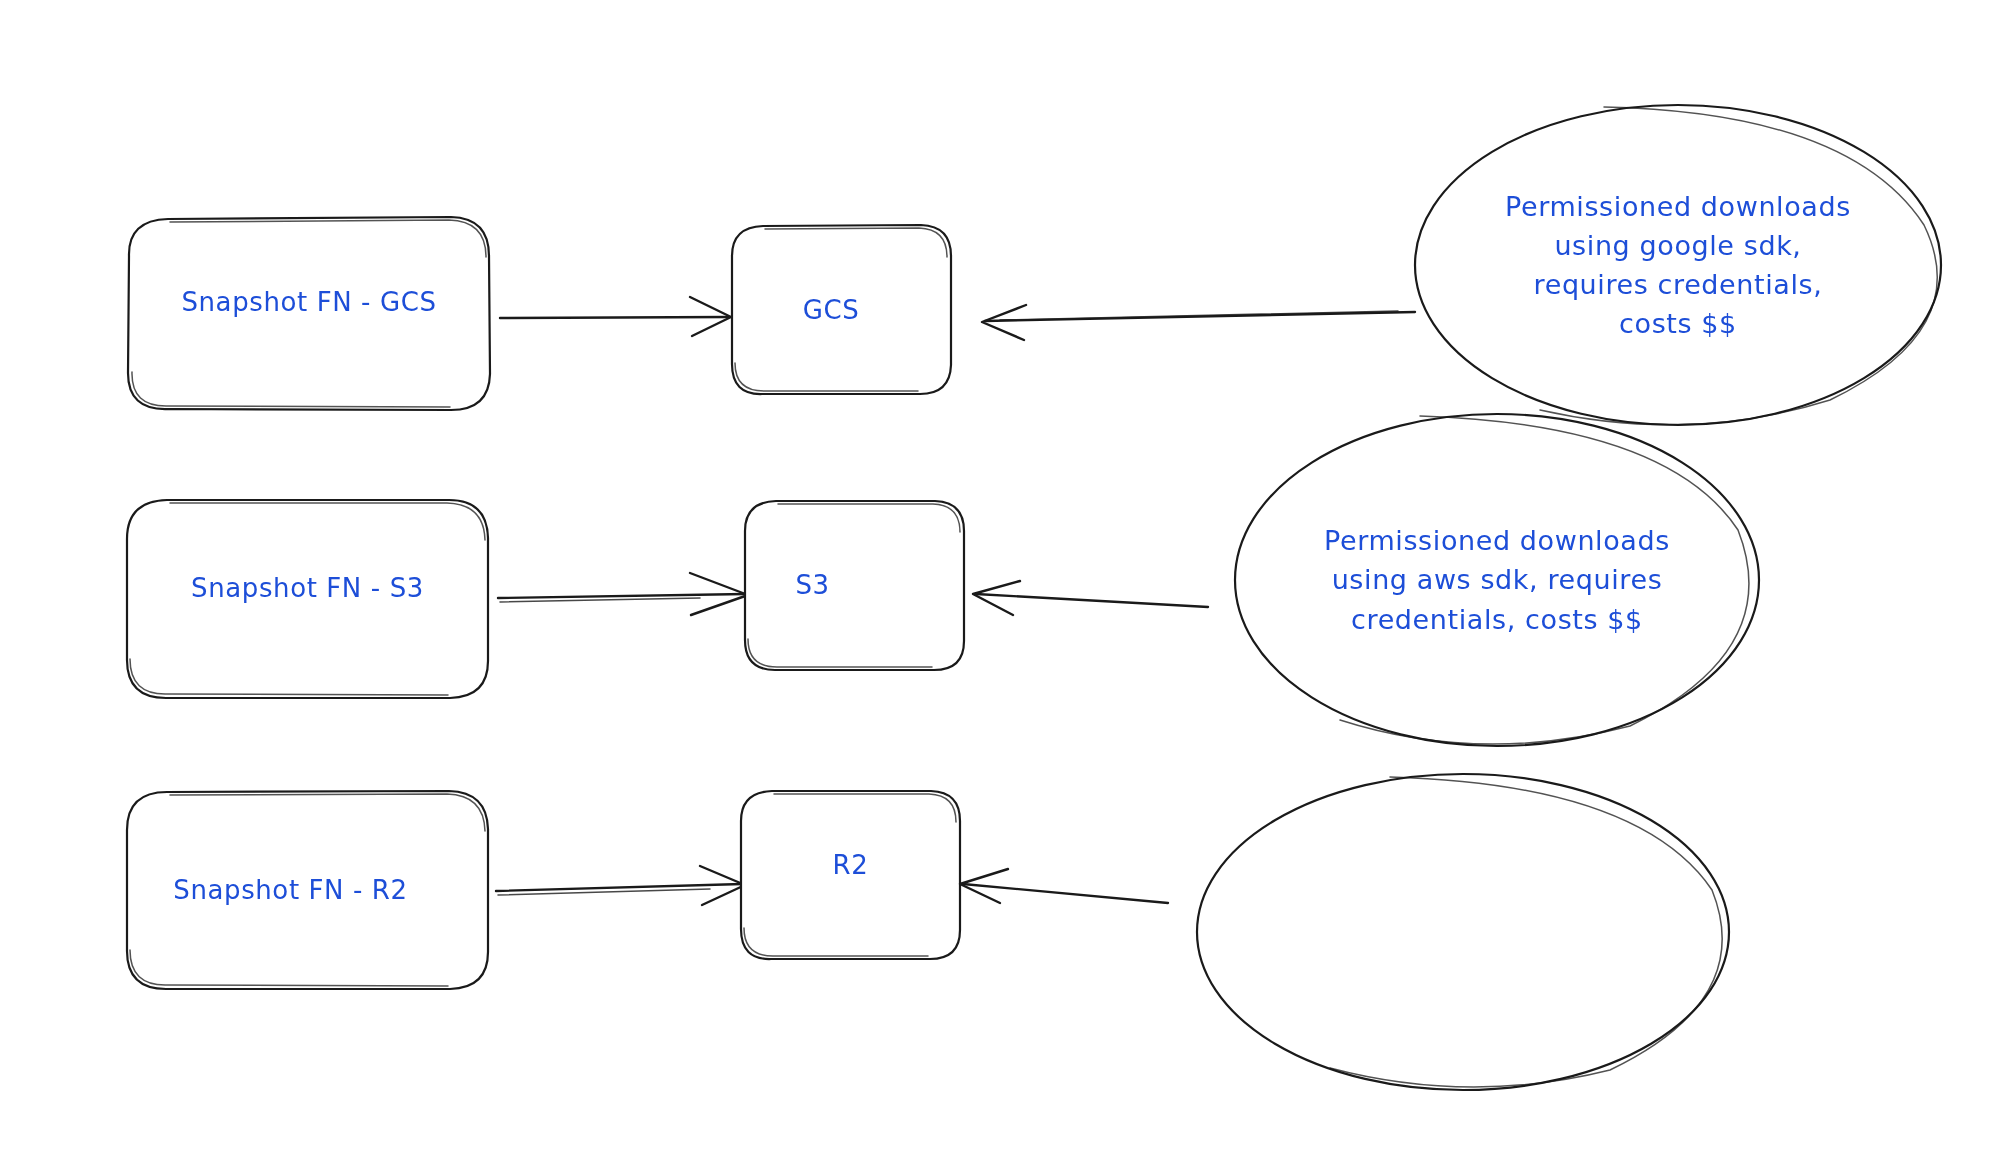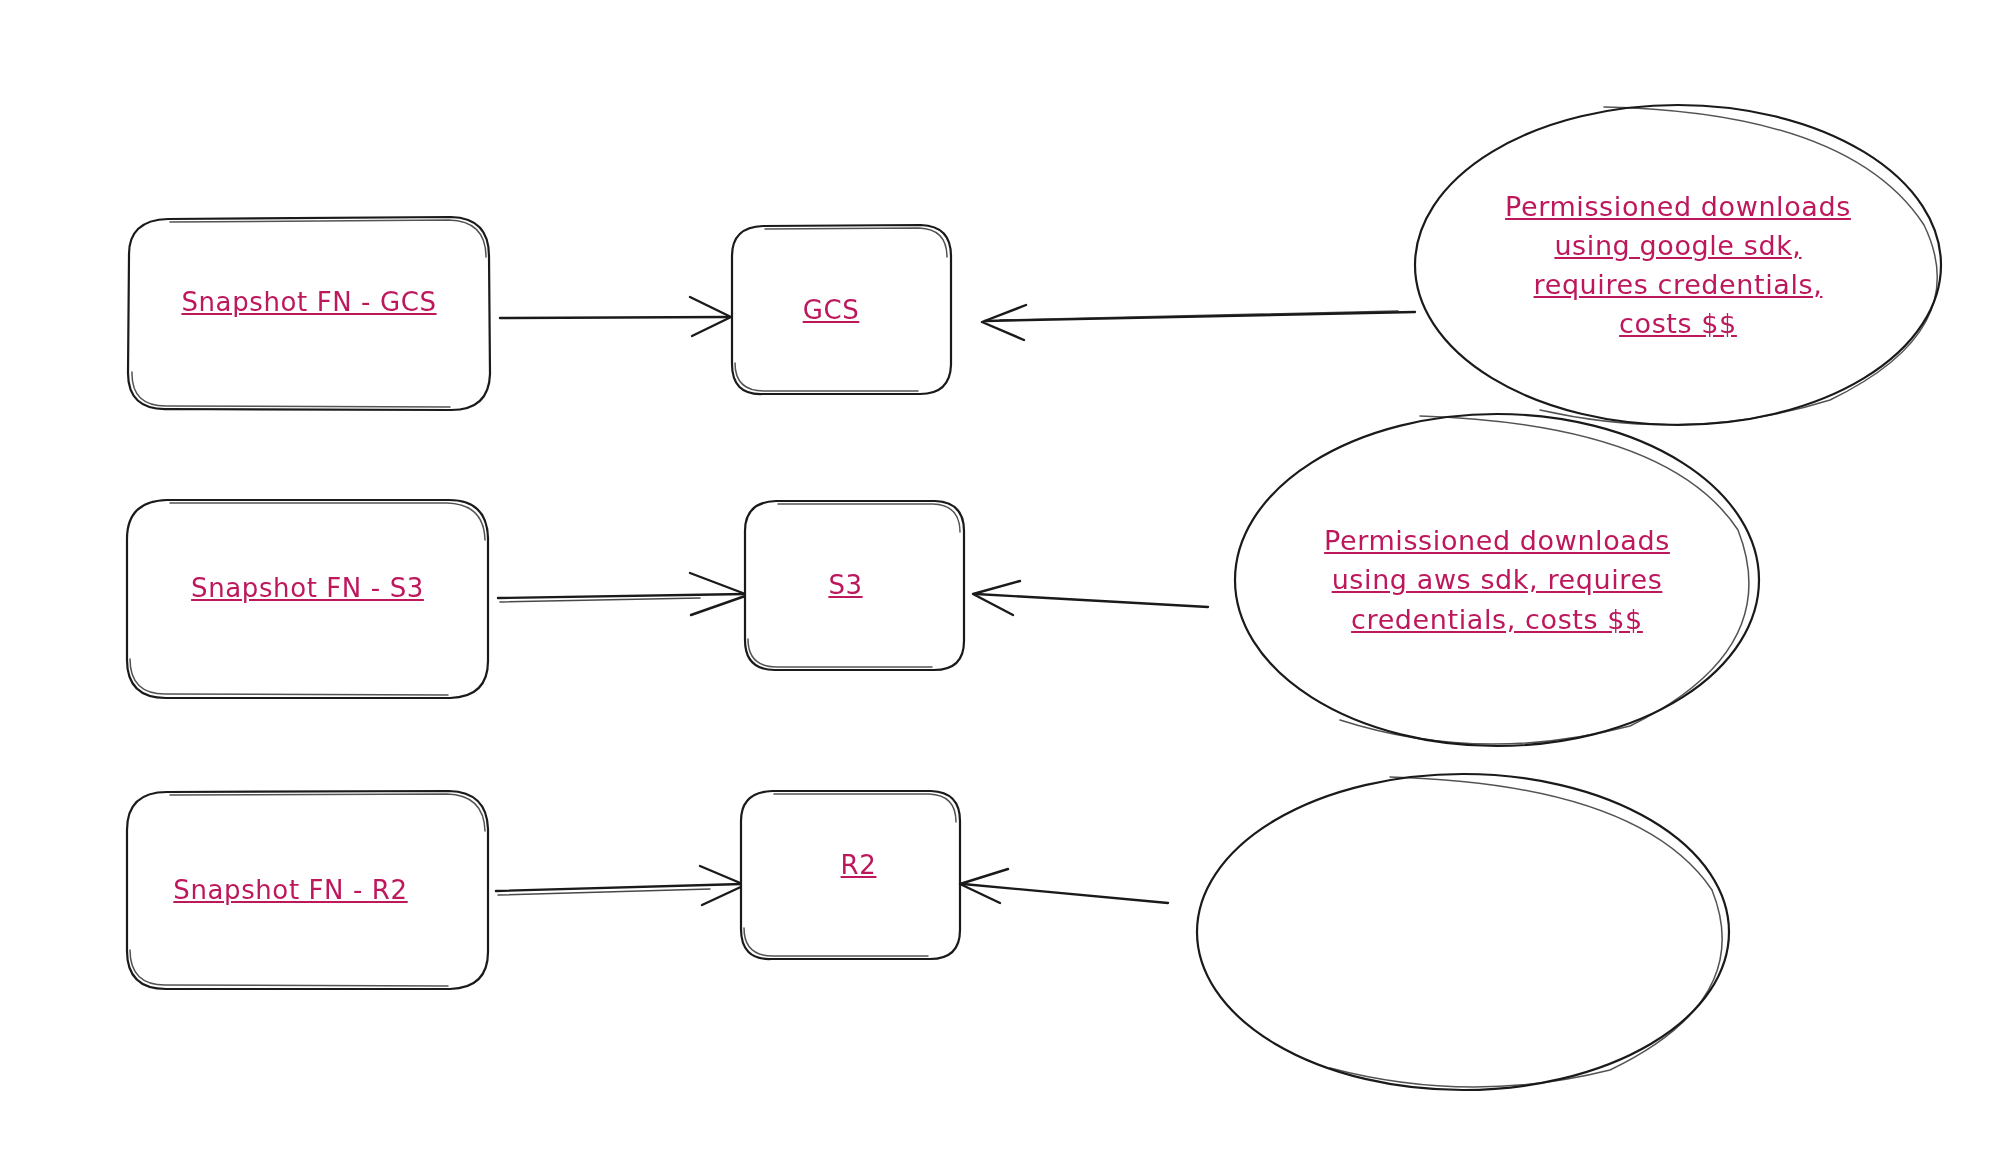--- a/index.html
+++ b/index.html
@@ -61,26 +61,25 @@
     stroke-width: 2.4;
     stroke-linecap: round;
     stroke-linejoin: round;
   }
   .node-label {
     position: absolute;
     display: flex;
     align-items: center;
     justify-content: center;
     text-align: center;
-    color: #be185d;
+    color: #1d4ed8;
     font-family: "DejaVu Sans", sans-serif;
     letter-spacing: 0.6px;
     line-height: 1.42;
     pointer-events: none;
-    text-decoration: underline;
   }
   .label-box {
     font-size: 26px;
   }
   .label-store {
     font-size: 26px;
   }
   .label-note {
     font-size: 27px;
     line-height: 1.45;
@@ -184,24 +183,24 @@
 
   <div class="node-label label-store" style="left:732px; top:226px; width:198px; height:168px;">GCS</div>
 
   <div class="node-label label-note" style="left:1440px; top:145px; width:476px; height:240px;">Permissioned downloads
 using google sdk,
 requires credentials,
 costs $$</div>
 
   <div class="node-label label-box" style="left:127px; top:500px; width:361px; height:176px;">Snapshot FN - S3</div>
 
-  <div class="node-label label-store" style="left:745px; top:501px; width:201px; height:169px;text-align:center;">S3</div>
+  <div class="node-label label-store" style="left:712px; top:501px; width:201px; height:169px;text-align:center;">S3</div>
 
   <div class="node-label label-note" style="left:1262px; top:470px; width:470px; height:220px;">Permissioned downloads
 using aws sdk, requires
 credentials, costs $$</div>
 
   <div class="node-label label-box" style="left:127px; top:791px; width:327px; height:198px;">Snapshot FN - R2</div>
 
-  <div class="node-label label-store" style="left:741px; top:791px; width:219px; height:148px;padding-left:8px;">R2</div>
+  <div class="node-label label-store" style="left:741px; top:791px; width:219px; height:148px;">R2</div>
 
 
 </div>
 
 </body></html>

